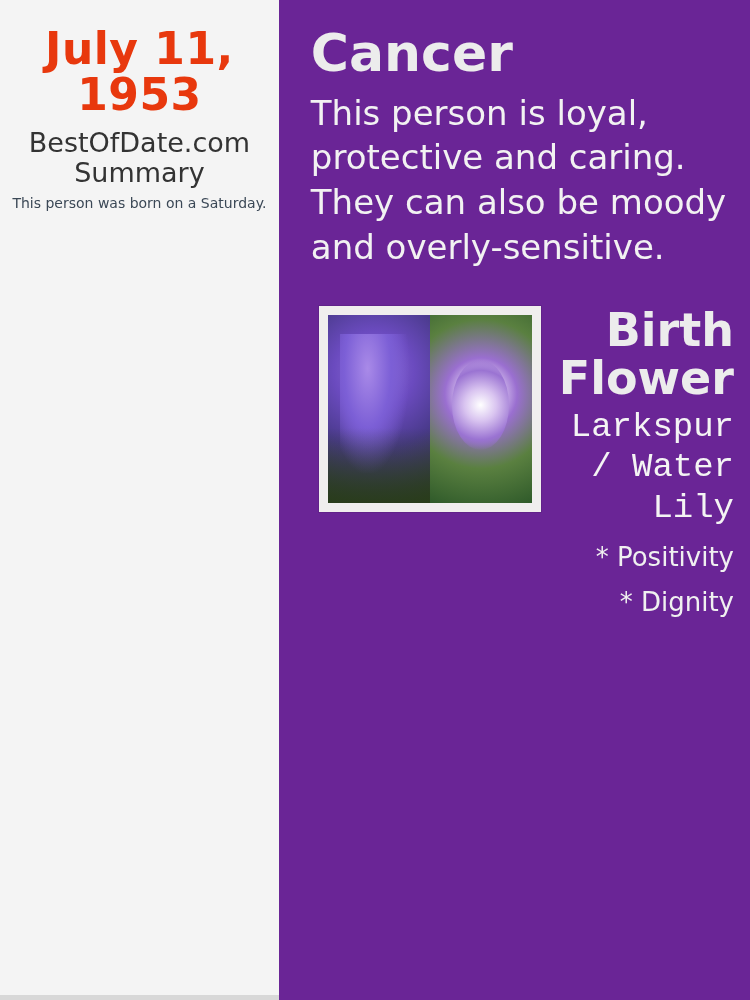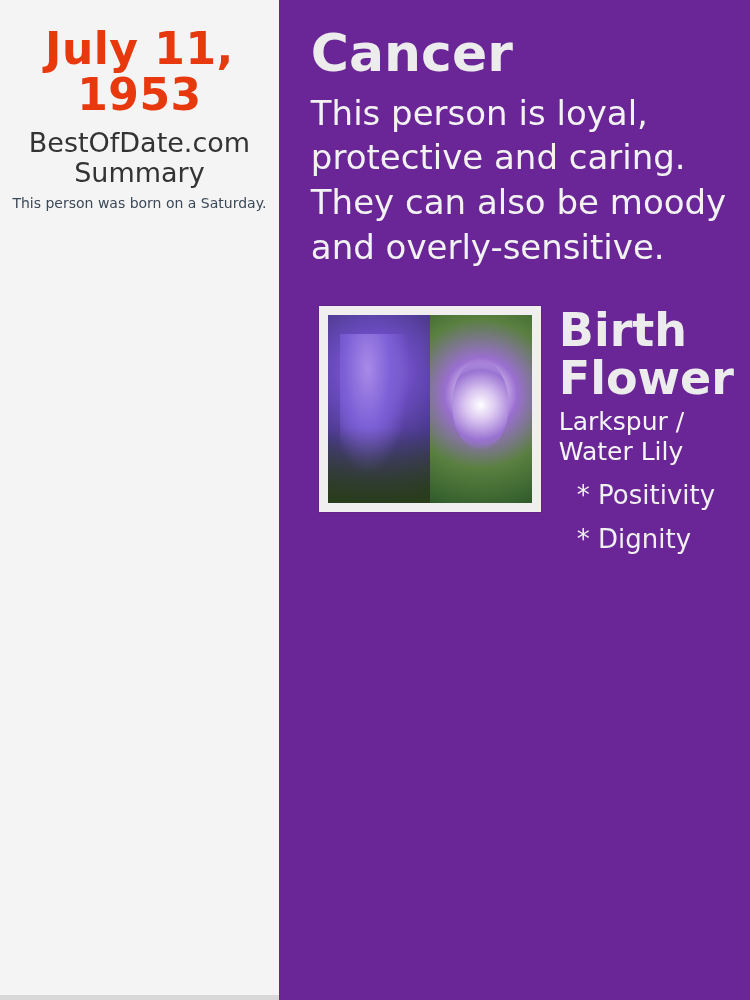--- a/index.html
+++ b/index.html
@@ -195,34 +195,35 @@
   .flower-right::before {
     content: "";
     position: absolute;
     left: 22%; top: 24%;
     width: 56%; height: 48%;
     border-radius: 50%;
     background: radial-gradient(circle at 50% 50%, #ffffff 0%, #d9c4f0 30%, #9a73d2 65%, rgba(90,128,64,0) 85%);
   }
   .flower-text {
     margin-left: 250px;
-    text-align: left;
+    text-align: right;
   }
   .flower-title {
     font-size: 46px;
     font-weight: bold;
     color: #ececec;
     line-height: 1.05;
     margin: 0 0 4px 0;
   }
   .flower-value {
-    font-size: 25px;
+    font-size: 34px;
     color: #f4f4f4;
     line-height: 1.2;
     margin: 0 0 14px 0;
+    font-family: Liberation Mono, monospace;
   }
   .flower-bullet {
     font-size: 26px;
     color: #f0f0f0;
     line-height: 1.1;
     margin: 0 0 16px 18px;
   }
 </style>
 </head>
 <body>

